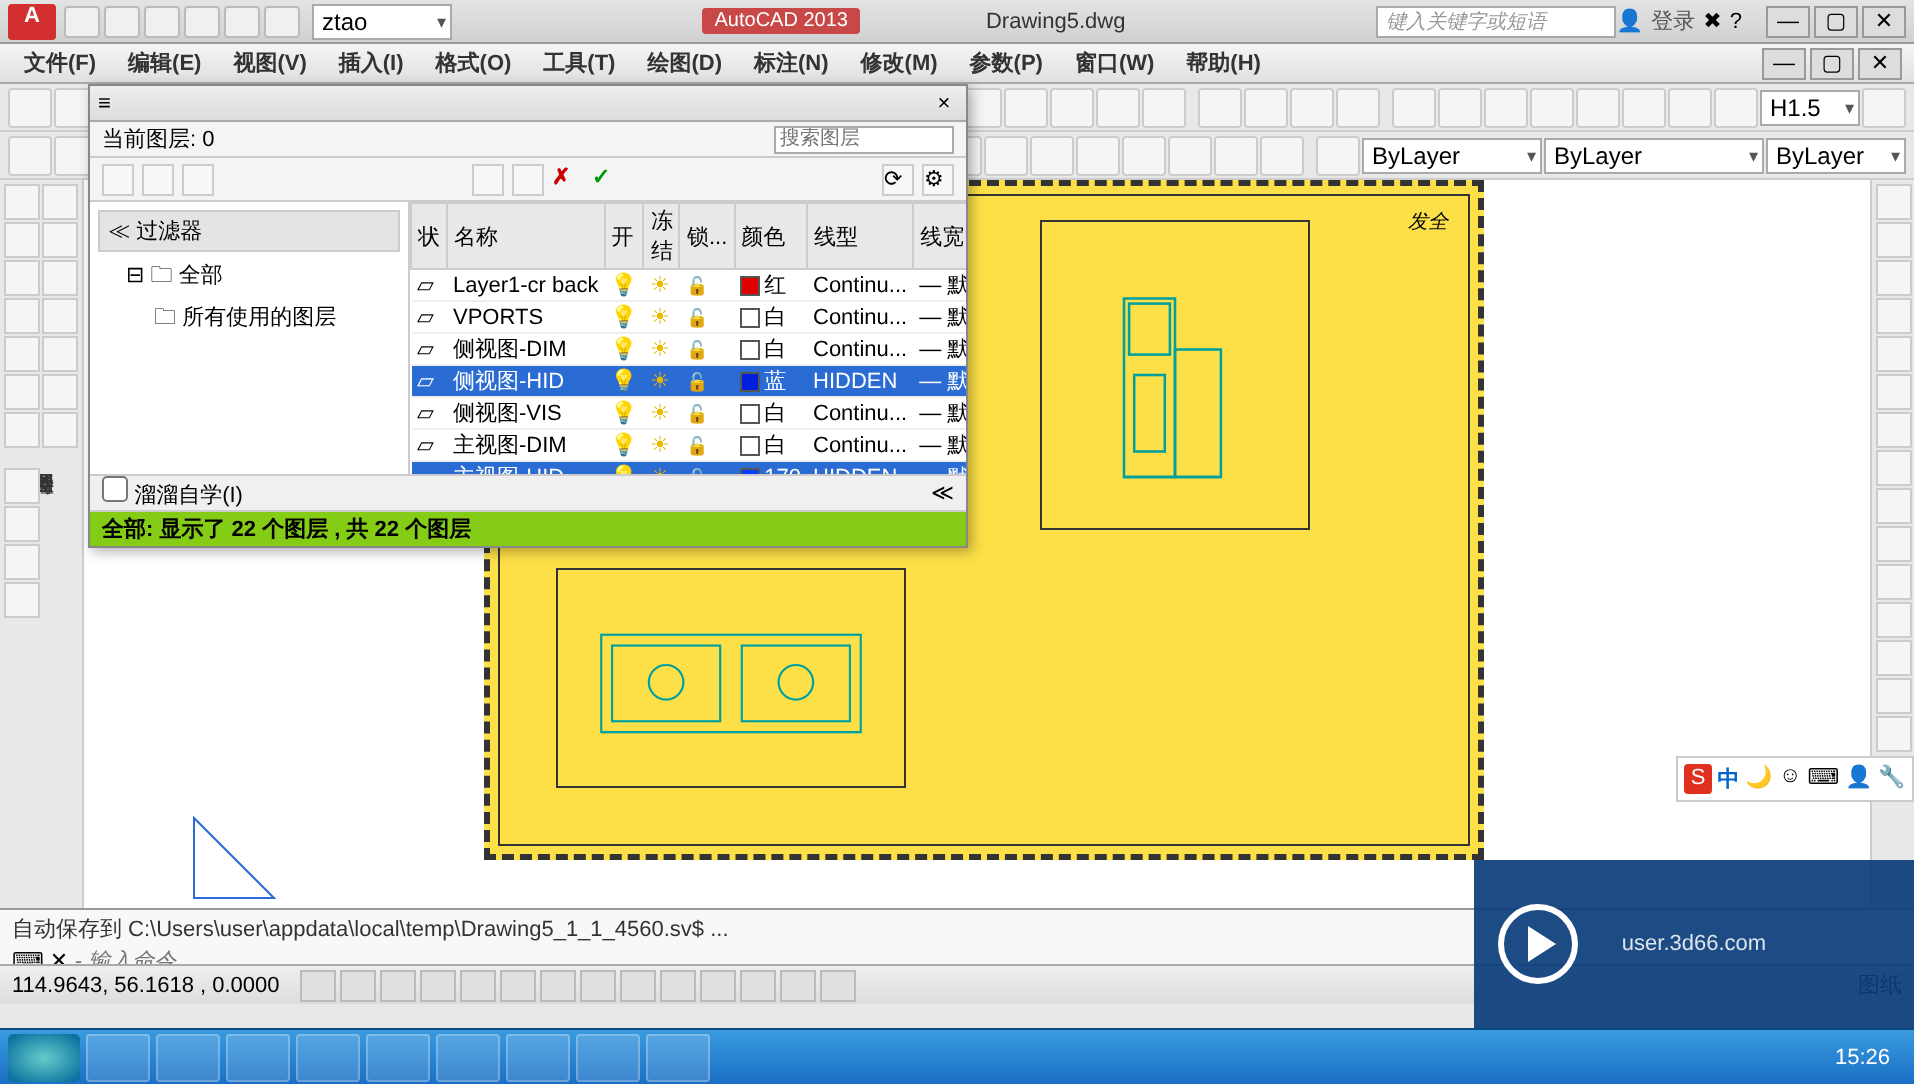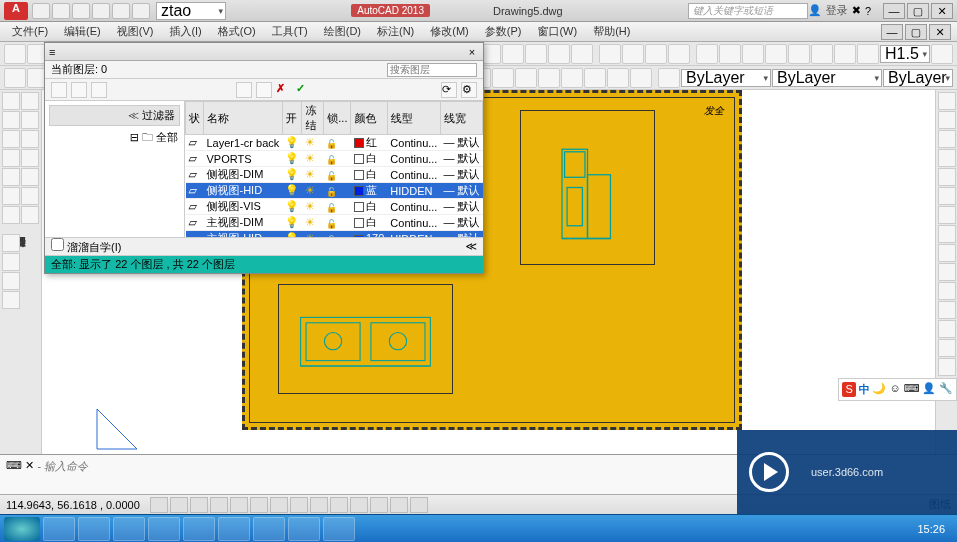--- a/index.html
+++ b/index.html
@@ -12,38 +12,38 @@
 .title-center { flex: 1; display: flex; justify-content: center; gap: 20px; align-items: center; }
 .title-app { background: #c84848; color: #fff; padding: 1px 6px; border-radius: 2px; font-size: 10px; }
 .title-doc { color: #333; margin-left: 43px; }
 .search-box { width: 120px; height: 16px; border: 1px solid #aaa; background: #fff; font-style: italic; color: #999; padding: 0 4px; font-size: 10px; }
 .title-right { display: flex; gap: 4px; align-items: center; }
 .login-txt { color: #555; }
 .win-btns { display: flex; gap: 2px; margin-left: 8px; }
 .win-btns div { width: 22px; height: 16px; background: #ddd; border: 1px solid #999; text-align: center; line-height: 14px; }
 
 .menubar { height: 20px; background: linear-gradient(#f5f5f5,#e0e0e0); display: flex; align-items: center; padding: 0 6px; gap: 4px; border-bottom: 1px solid #aaa; }
-.menubar span { padding: 2px 6px; color: #333; }
+.menubar span { padding: 2px 6px; color: #333; font-weight: bold; }
 
 .toolbar-row { height: 24px; background: #e8e8e8; border-bottom: 1px solid #ccc; display: flex; align-items: center; padding: 0 4px; gap: 1px; }
 .toolbar-row .tb { width: 22px; height: 20px; background: #f5f5f5; border: 1px solid #ccc; border-radius: 2px; }
 .toolbar-row .sep { width: 4px; }
-.combo { height: 18px; border: 1px solid #aaa; background: #fff; padding: 0 14px 0 4px; font-size: 16px; line-height: 16px; position: relative; }
+.combo { height: 18px; border: 1px solid #aaa; background: #fff; padding: 0 14px 0 4px; font-size: 12px; line-height: 16px; position: relative; }
 .combo::after { content: "▾"; position: absolute; right: 2px; top: 0; font-size: 9px; color: #555; }
 
 .main-area { position: absolute; top: 90px; left: 0; right: 0; bottom: 60px; background: #fff; }
 .left-tool { position: absolute; left: 0; top: 0; width: 42px; bottom: 0; background: #e8e8e8; border-right: 1px solid #ccc; display: flex; flex-direction: column; padding: 2px; gap: 1px; }
 .left-tool .lt { width: 18px; height: 18px; background: #f5f5f5; border: 1px solid #ccc; }
 .left-tool .row2 { display: flex; gap: 1px; }
 .vtext { writing-mode: vertical-rl; font-size: 10px; color: #333; margin: 4px auto; }
 .right-tool { position: absolute; right: 0; top: 0; width: 22px; bottom: 0; background: #e8e8e8; border-left: 1px solid #ccc; display: flex; flex-direction: column; padding: 2px; gap: 1px; }
 .right-tool .rt { width: 18px; height: 18px; background: #f5f5f5; border: 1px solid #ccc; }
 
 .canvas { position: absolute; left: 42px; right: 22px; top: 0; bottom: 18px; background: #fff; overflow: hidden; }
-.paper { position: absolute; left: 200px; top: 0; width: 500px; height: 340px; border: 3px dashed #333; background: #eab308; }
+.paper { position: absolute; left: 200px; top: 0; width: 500px; height: 340px; border: 3px dashed #333; background: #fde047; }
 .paper-inner { position: absolute; left: 4px; top: 4px; right: 4px; bottom: 4px; border: 1px solid #333; }
 .vp1 { position: absolute; left: 270px; top: 12px; width: 135px; height: 155px; border: 1px solid #333; }
 .vp2 { position: absolute; left: 28px; top: 186px; width: 175px; height: 110px; border: 1px solid #333; }
 .dwg { stroke: #00a0a0; stroke-width: 1; fill: none; }
 .corner-txt { position: absolute; right: 10px; top: 6px; font-size: 10px; font-style: italic; }
 .ucs-tri { position: absolute; left: 50px; bottom: 10px; }
 
 .tabs-bottom { position: absolute; left: 42px; right: 22px; bottom: 0; height: 18px; background: #e0e0e0; display: flex; align-items: center; padding: 0 4px; gap: 2px; border-top: 1px solid #aaa; }
 .tabs-bottom .nav { width: 14px; height: 14px; background: #ddd; border: 1px solid #aaa; text-align: center; line-height: 12px; font-size: 9px; }
 .tabs-bottom .tab { padding: 1px 8px; background: #f5f5f5; border: 1px solid #aaa; border-bottom: none; font-size: 10px; }
@@ -53,35 +53,35 @@
 .layer-panel { position: absolute; left: 44px; top: 42px; width: 440px; height: 232px; background: #f4f4f4; border: 1px solid #888; box-shadow: 2px 2px 6px rgba(0,0,0,.3); z-index: 50; display: flex; flex-direction: column; }
 .lp-head { height: 18px; background: linear-gradient(#eee,#ddd); display: flex; align-items: center; padding: 0 4px; border-bottom: 1px solid #aaa; }
 .lp-head .cl { margin-left: auto; width: 14px; text-align: center; }
 .lp-info { height: 18px; display: flex; align-items: center; padding: 0 6px; border-bottom: 1px solid #ccc; }
 .lp-search { margin-left: auto; width: 90px; height: 14px; border: 1px solid #aaa; background: #fff; font-size: 10px; padding: 0 2px; color: #888; }
 .lp-tools { height: 22px; display: flex; align-items: center; padding: 0 6px; gap: 4px; border-bottom: 1px solid #ccc; }
 .lp-tools .ti { width: 16px; height: 16px; background: #f8f8f8; border: 1px solid #ccc; }
 .lp-tools .ti.green { color: #090; border: none; background: none; font-weight: bold; }
 .lp-tools .ti.red { color: #c00; border: none; background: none; font-weight: bold; }
 .lp-body { flex: 1; display: flex; overflow: hidden; }
-.lp-tree { width: 140px; border-right: 1px solid #ccc; padding: 4px; background: #fff; text-align: right; }
+.lp-tree { width: 160px; border-right: 1px solid #ccc; padding: 4px; background: #fff; }
 .lp-tree .th { background: #e4e4e4; padding: 2px 4px; border: 1px solid #ccc; margin-bottom: 2px; }
 .lp-tree .nd { padding: 1px 2px 1px 14px; }
 .lp-tree .nd2 { padding: 1px 2px 1px 28px; }
 .lp-list { flex: 1; background: #fff; overflow: auto; font-size: 10px; }
 .lp-list table { width: 100%; border-collapse: collapse; }
 .lp-list th { background: #e8e8e8; border: 1px solid #ccc; padding: 1px 3px; text-align: left; font-weight: normal; position: sticky; top: 0; }
 .lp-list td { border-bottom: 1px solid #eee; padding: 0 3px; white-space: nowrap; }
 .lp-list tr.sel td { background: #2b6cd4; color: #fff; }
 .cswatch { display: inline-block; width: 10px; height: 10px; border: 1px solid #555; vertical-align: middle; margin-right: 2px; }
 .bulb { color: #d4a000; }
 .sun { color: #e6b800; }
 .lock { color: #2b6cd4; font-size: 9px; }
 .lp-foot1 { height: 18px; border-top: 1px solid #ccc; display: flex; align-items: center; padding: 0 6px; background: #f0f0f0; }
-.lp-foot2 { height: 18px; border-top: 1px solid #ccc; display: flex; align-items: center; padding: 0 6px; background: #14b8a6; }
+.lp-foot2 { height: 18px; border-top: 1px solid #ccc; display: flex; align-items: center; padding: 0 6px; background: #84cc16; font-weight: bold; }
 
 .cmdline { position: absolute; left: 0; right: 0; bottom: 20px; height: 40px; background: #f8f8f8; border-top: 1px solid #999; font-family: Consolas, monospace; font-size: 11px; padding: 2px 6px; }
 .cmdline .hist { color: #333; }
 .cmdline .prompt { display: flex; align-items: center; margin-top: 2px; }
 .cmdline .prompt input { flex: 1; border: none; background: transparent; font-family: inherit; font-style: italic; color: #888; outline: none; }
 
 .statusbar { position: absolute; left: 0; right: 0; bottom: 0; height: 20px; background: linear-gradient(#eee,#ddd); border-top: 1px solid #aaa; display: flex; align-items: center; padding: 0 6px; gap: 2px; font-size: 10px; }
 .statusbar .sb { width: 18px; height: 16px; background: #e0e0e0; border: 1px solid #bbb; }
 .statusbar .coords { margin-right: 8px; }
 .statusbar .rlbl { margin-left: auto; }
@@ -340,20 +340,21 @@
     <span class="ti red">✗</span>
     <span class="ti green">✓</span>
     <div style="flex:1"></div>
     <div class="ti">⟳</div>
     <div class="ti">⚙</div>
   </div>
   <div class="lp-body">
     <div class="lp-tree">
       <div class="th">≪ <span>过滤器</span></div>
       <div class="nd">⊟ 🗀 <span>全部</span></div>
+      <div class="nd2">🗀 <span>所有使用的图层</span></div>
     </div>
     <div class="lp-list">
       <table>
         <thead>
             <tr>
           <th>状</th>
           <th>名称</th>
           <th>开</th>
           <th>冻结</th>
           <th>锁...</th>
@@ -440,24 +441,25 @@
   <div class="lp-foot1">
     <label><input type="checkbox" style=""> <span>溜溜自学(I)</span></label>
     <span style="margin-left:auto">≪</span>
   </div>
   <div class="lp-foot2">
     <span>全部: 显示了 22 个图层 , 共 22 个图层</span>
   </div>
 </div>
 
 <div class="cmdline" style="bottom:48px">
+  <div class="hist">自动保存到 C:\Users\user\appdata\local\temp\Drawing5_1_1_4560.sv$ ...</div>
   <div class="prompt"><span>⌨ ✕</span>&nbsp;<input placeholder="- 输入命令" style=""></div>
 </div>
 
-<div class="statusbar" style="bottom:28px">
+<div class="statusbar" style="bottom:40px">
   <span class="coords">114.9643, 56.1618 , 0.0000</span>
   <div class="sb"></div>
     <div class="sb"></div>
     <div class="sb"></div>
     <div class="sb"></div>
     <div class="sb"></div>
     <div class="sb"></div>
     <div class="sb"></div>
     <div class="sb"></div>
     <div class="sb"></div>

